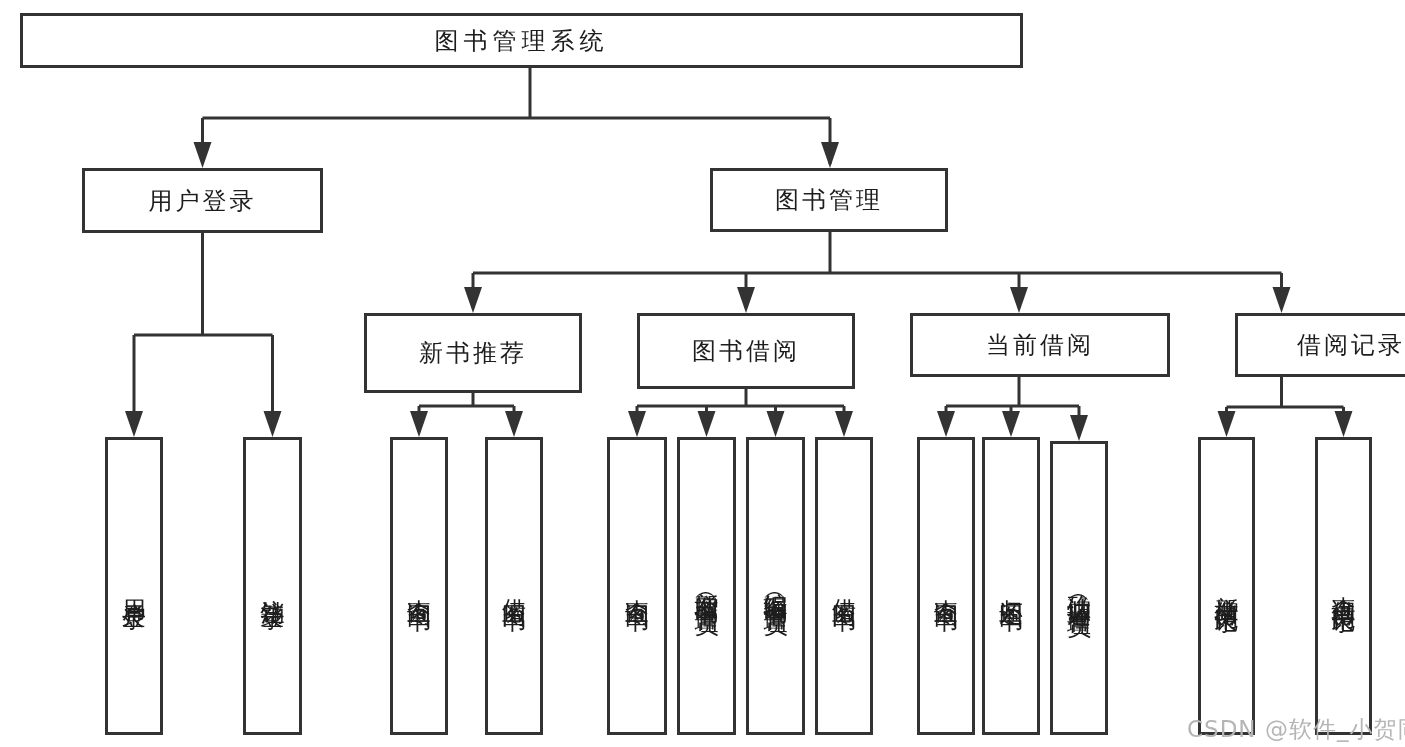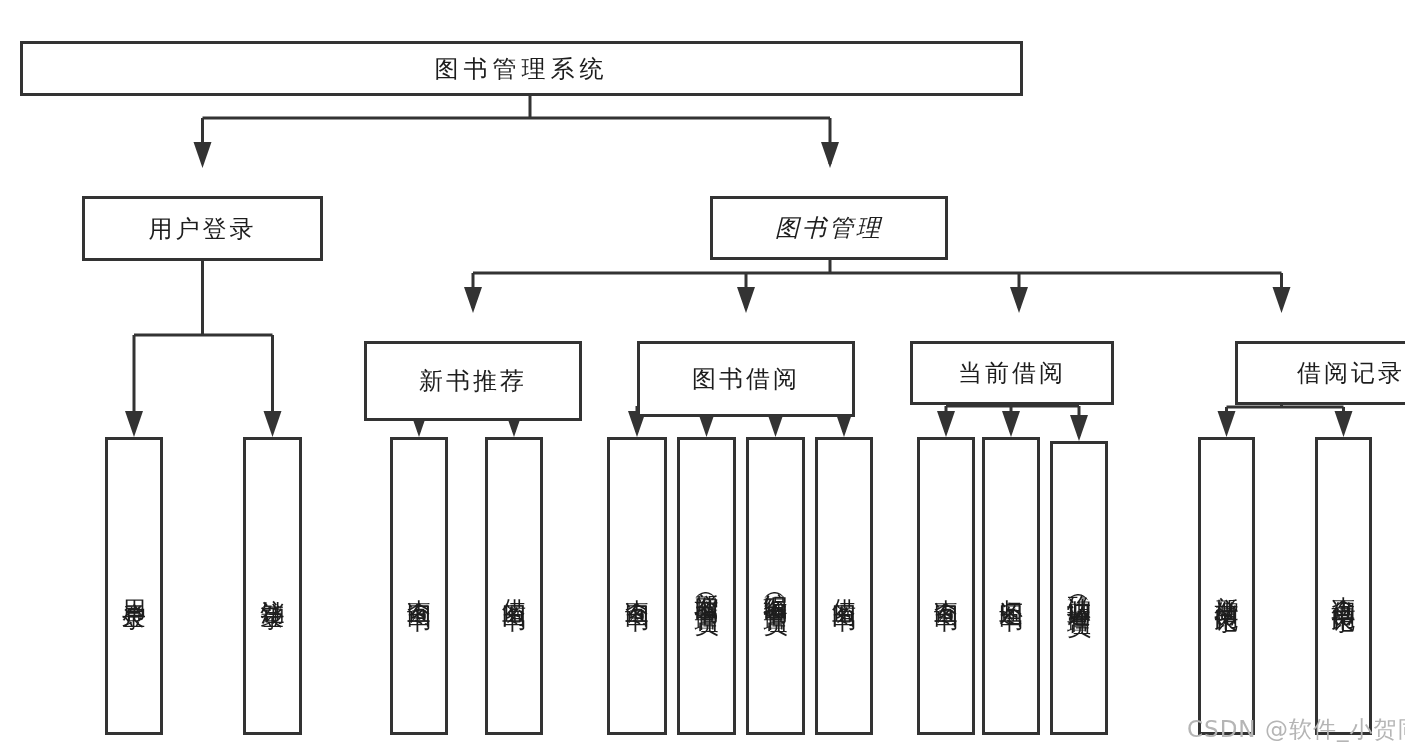--- a/index.html
+++ b/index.html
@@ -6,21 +6,21 @@
   body{font-family:"DejaVu Sans","Liberation Sans",sans-serif;}
   .stage{
     position:relative;width:1405px;height:747px;background:#ffffff;overflow:hidden;
   }
   .connectors{position:absolute;left:0;top:0;z-index:1;}
   .box{
     position:absolute;box-sizing:border-box;background:#ffffff;
     border:3px solid #333333;color:#1d1d1d;z-index:2;
     display:flex;align-items:center;justify-content:center;
   }
-  .hbox{font-size:24px;letter-spacing:3px;white-space:nowrap;margin-top:28px;}
+  .hbox{font-size:24px;letter-spacing:3px;white-space:nowrap;}
   .root-box{font-size:24px;letter-spacing:5px;}
   .vbox span{
     writing-mode:vertical-rl;text-orientation:mixed;
     font-size:24px;letter-spacing:3px;line-height:1;color:#1d1d1d;
   }
   .watermark{
     position:absolute;z-index:5;color:#b5b5b5;font-size:23px;
     letter-spacing:1px;white-space:nowrap;
   }
 </style>
@@ -91,25 +91,25 @@
       <polygon points="1002,411 1020,411 1011,437"></polygon>
       <polygon points="1070,415 1088,415 1079,441"></polygon>
       <polygon points="1217.5,411 1235.5,411 1226.5,437"></polygon>
       <polygon points="1334.5,411 1352.5,411 1343.5,437"></polygon>
     </g>
   </svg>
 
   <div class="box hbox root-box" style="left:20px;top:13px;width:1003px;height:55px;">图书管理系统</div>
 
   <div class="box hbox" style="left:82px;top:168px;width:241px;height:65px;">用户登录</div>
-  <div class="box hbox" style="left:710px;top:168px;width:238px;height:64px;font-style:italic;">图书管理</div>
+  <div class="box hbox" style="left:710px;top:168px;width:238px;height:64px;">图书管理</div>
 
   <div class="box hbox" style="left:364px;top:313px;width:218px;height:80px;">新书推荐</div>
   <div class="box hbox" style="left:637px;top:313px;width:218px;height:76px;">图书借阅</div>
-  <div class="box hbox" style="left:910px;top:313px;width:204px;height:64px;">当前借阅</div>
+  <div class="box hbox" style="left:910px;top:313px;width:260px;height:64px;">当前借阅</div>
   <div class="box hbox" style="left:1235px;top:313px;width:232px;height:64px;font-family:Liberation Mono, monospace;">借阅记录</div>
 
   <div class="box vbox" style="left:105px;top:437px;width:58px;height:298px;">
     <span>用户登录</span>
   </div>
   <div class="box vbox" style="left:243px;top:437px;width:59px;height:298px;">
     <span>注销登录</span>
   </div>
 
   <div class="box vbox" style="left:390px;top:437px;width:58px;height:298px;">

